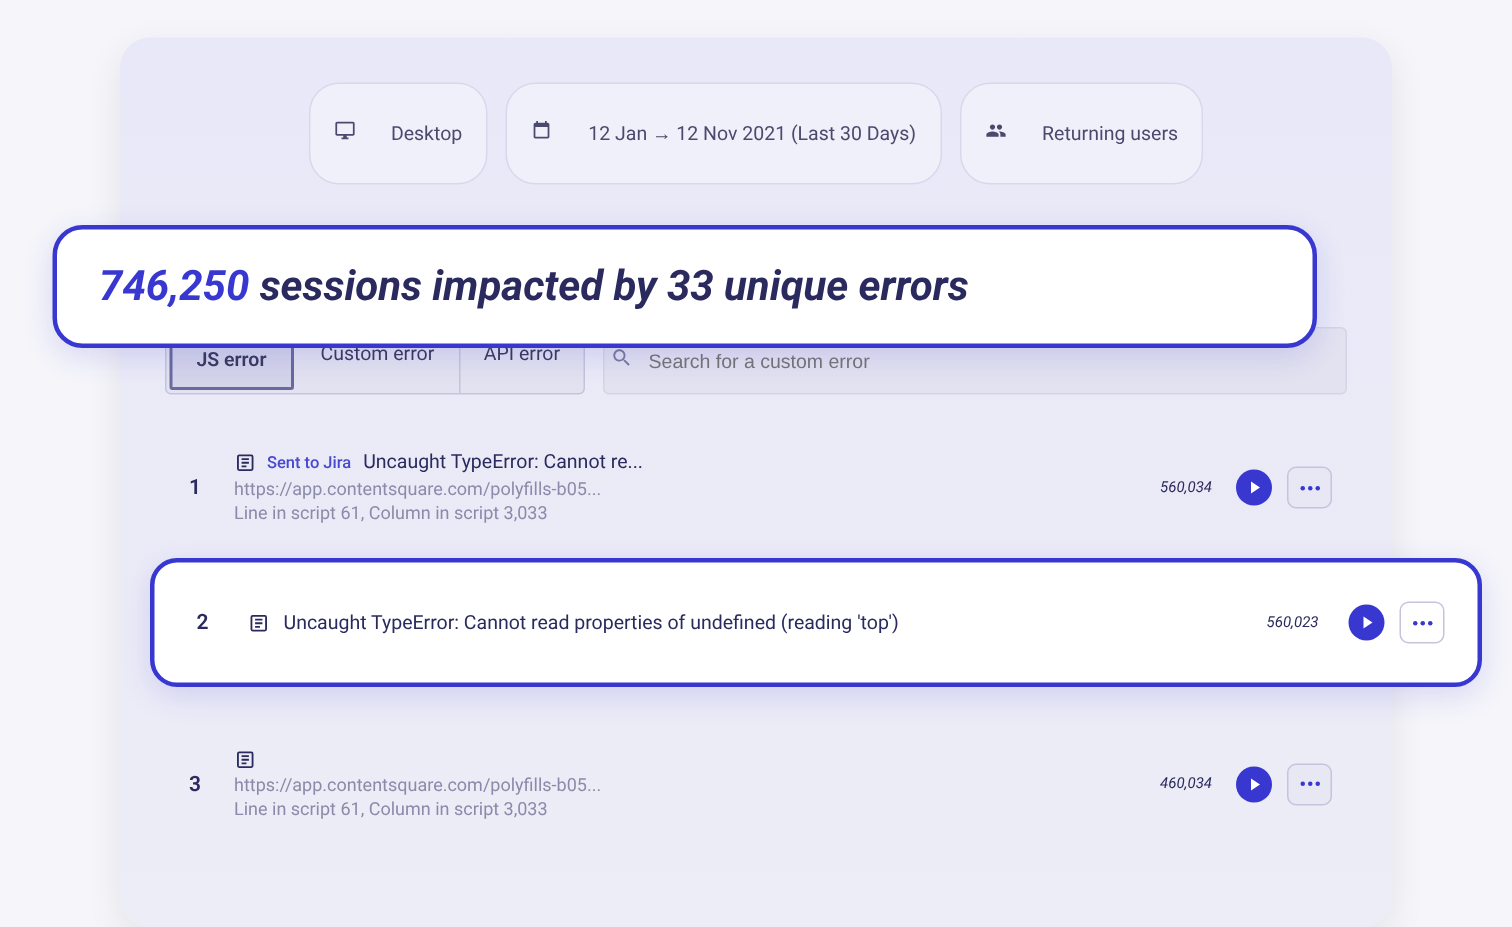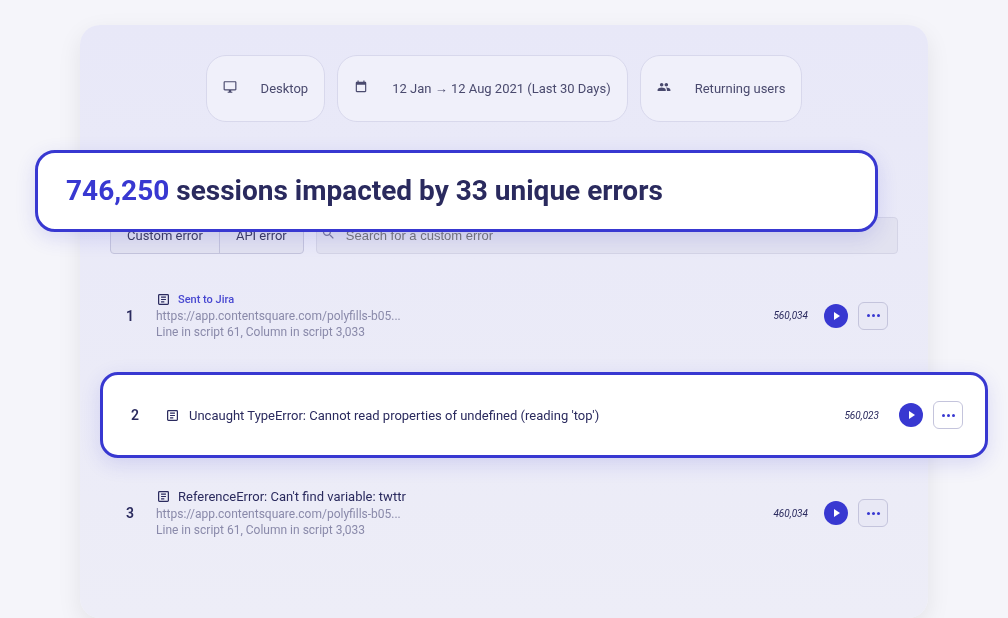--- a/index.html
+++ b/index.html
@@ -56,20 +56,21 @@
       width: 14px;
       height: 14px;
       fill: #4a4a6e;
     }
     .stat-container {
       position: absolute;
       top: 150px;
       left: 35px;
       right: 130px;
       z-index: 10;
+      font-style: italic;
     }
     .stat-box {
       background: #ffffff;
       border: 3px solid #3838d1;
       border-radius: 20px;
       padding: 20px 28px;
       box-shadow: 0 6px 20px rgba(56,56,209,0.15);
     }
     .stat-text {
       font-size: 28px;
@@ -275,34 +276,35 @@
           </svg>
       </span>
       <span>Desktop</span>
     </div>
     <div class="pill">
       <span>
         <svg viewBox="0 0 24 24">
             <path d="M19 3h-1V1h-2v2H8V1H6v2H5c-1.11 0-2 .9-2 2v14c0 1.1.89 2 2 2h14c1.1 0 2-.9 2-2V5c0-1.1-.9-2-2-2zm0 16H5V8h14v11z"></path>
           </svg>
       </span>
-      <span>12 Jan → 12 Aug 2021 (Last 30 Days)</span>
+      <span>12 Jan → 12 Nov 2021 (Last 30 Days)</span>
     </div>
     <div class="pill">
       <span>
         <svg viewBox="0 0 24 24">
             <path d="M16 11c1.66 0 2.99-1.34 2.99-3S17.66 5 16 5c-1.66 0-3 1.34-3 3s1.34 3 3 3zm-8 0c1.66 0 2.99-1.34 2.99-3S9.66 5 8 5C6.34 5 5 6.34 5 8s1.34 3 3 3zm0 2c-2.33 0-7 1.17-7 3.5V19h14v-2.5c0-2.33-4.67-3.5-7-3.5zm8 0c-.29 0-.62.02-.97.05 1.16.84 1.97 1.97 1.97 3.45V19h6v-2.5c0-2.33-4.67-3.5-7-3.5z"></path>
           </svg>
       </span>
       <span>Returning users</span>
     </div>
   </div>
 
   <div class="controls-bar">
     <div class="tab-group">
+      <div class="tab active">JS error</div>
       <div class="tab">Custom error</div>
       <div class="tab">API error</div>
     </div>
     <div class="search-box">
       <span>
         <svg viewBox="0 0 24 24">
             <path d="M15.5 14h-.79l-.28-.27C15.41 12.59 16 11.11 16 9.5 16 5.91 13.09 3 9.5 3S3 5.91 3 9.5 5.91 16 9.5 16c1.61 0 3.09-.59 4.23-1.57l.27.28v.79l5 4.99L20.49 19l-4.99-5zm-6 0C7.01 14 5 11.99 5 9.5S7.01 5 9.5 5 14 7.01 14 9.5 11.99 14 9.5 14z"></path>
           </svg>
       </span>
       <input type="text" placeholder="Search for a custom error" style="">
@@ -315,20 +317,21 @@
       <div class="error-index">1</div>
       <div class="error-content">
         <div class="error-title-line">
           <span class="source-icon">
             <svg viewBox="0 0 16 16">
                 <rect x="2" y="2" width="12" height="12" rx="1"></rect>
                 <path d="M5 5h6M5 8h6M5 11h4"></path>
               </svg>
           </span>
           <span class="jira-badge">Sent to Jira</span>
+          <span>Uncaught TypeError: Cannot re...</span>
         </div>
         <div class="error-url">https://app.contentsquare.com/polyfills-b05...</div>
         <div class="error-meta">Line in script 61, Column in script 3,033</div>
       </div>
       <div class="error-count">560,034</div>
       <div class="error-actions">
         <div class="play-btn">
           <svg viewBox="0 0 10 10">
               <path d="M2 1 L8 5 L2 9 Z"></path>
             </svg>
@@ -346,21 +349,20 @@
     <div class="error-row row3-container">
       <div class="error-index">3</div>
       <div class="error-content">
         <div class="error-title-line">
           <span class="source-icon">
             <svg viewBox="0 0 16 16">
                 <rect x="2" y="2" width="12" height="12" rx="1"></rect>
                 <path d="M5 5h6M5 8h6M5 11h4"></path>
               </svg>
           </span>
-          <span>ReferenceError: Can't find variable: twttr</span>
         </div>
         <div class="error-url">https://app.contentsquare.com/polyfills-b05...</div>
         <div class="error-meta">Line in script 61, Column in script 3,033</div>
       </div>
       <div class="error-count">460,034</div>
       <div class="error-actions">
         <div class="play-btn">
           <svg viewBox="0 0 10 10">
               <path d="M2 1 L8 5 L2 9 Z"></path>
             </svg>

